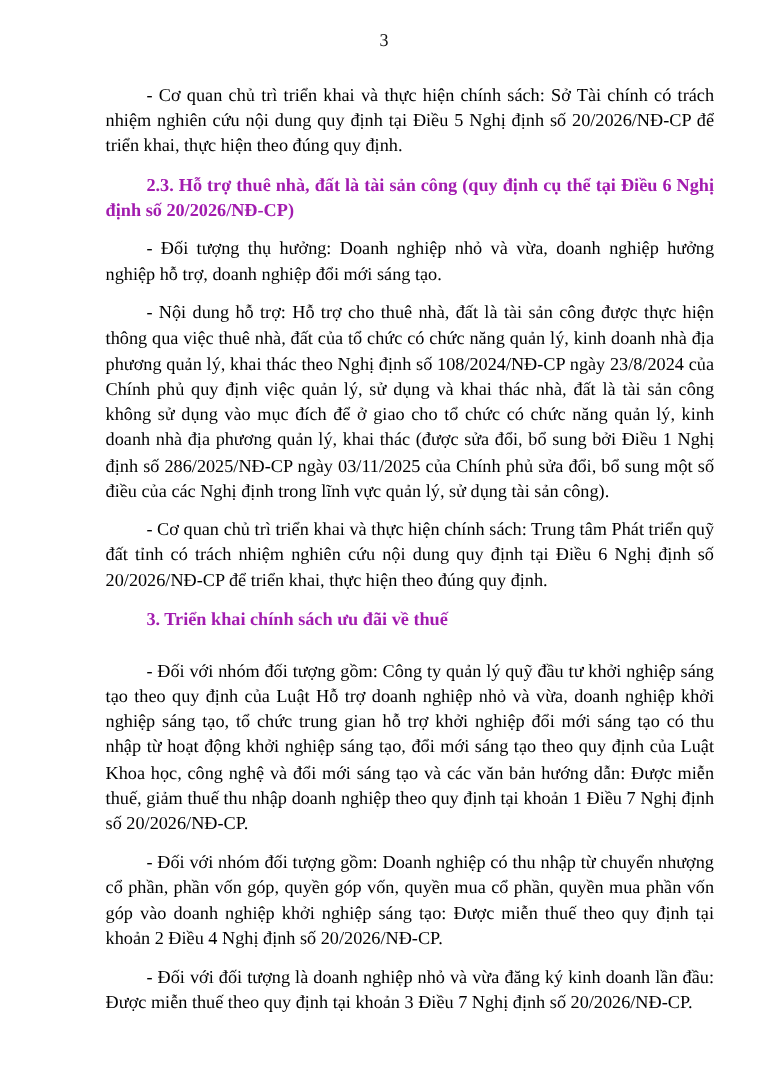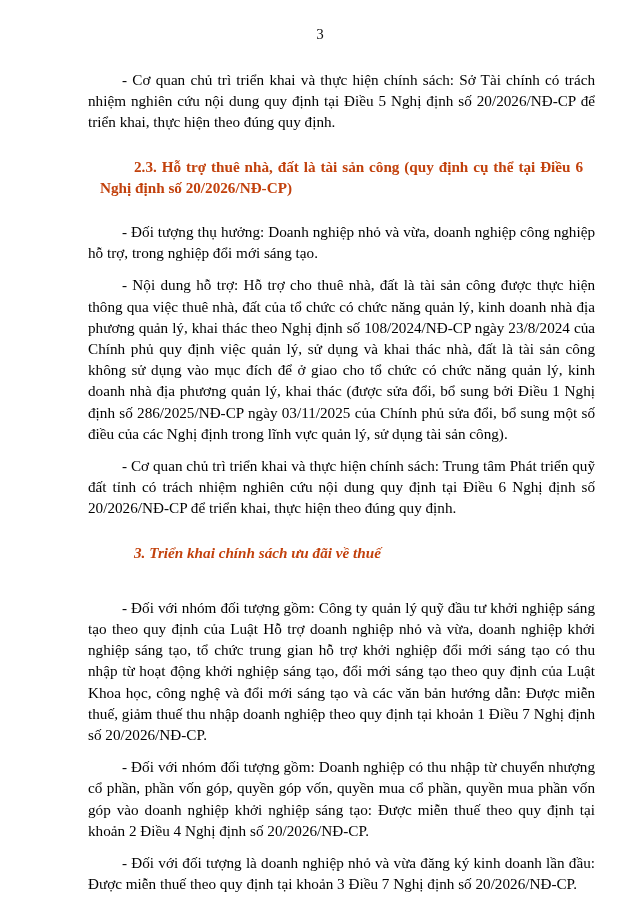--- a/index.html
+++ b/index.html
@@ -43,31 +43,30 @@
     hyphens: none;
     color: #000000;
   }
   p.para.cont {
     text-indent: 0;
   }
   p.para.indent {
     text-indent: 34px;
   }
   p.heading {
-    margin: 12px;
+    margin: 0;
     font-size: 15.2px;
     line-height: 21.2px;
     font-weight: bold;
     text-align: justify;
     text-indent: 34px;
-    color: #c2410c;
+    color: #a21caf;
   }
   p.heading.nojust {
     text-align: left;
-    font-style: italic;
   }
   .gap-sm { height: 10px; }
   .gap-md { height: 11px; }
 </style>
 </head>
 <body>
 
 <div class="page">
 
   <div class="page-number">3</div>
@@ -78,21 +77,21 @@
     <div class="gap-sm"></div>
 
     <p class="para indent">- Cơ quan chủ trì triển khai và thực hiện chính sách: Sở Tài chính có trách nhiệm nghiên cứu nội dung quy định tại Điều 5 Nghị định số 20/2026/NĐ-CP để triển khai, thực hiện theo đúng quy định.</p>
 
     <div class="gap-md"></div>
 
     <p class="heading">2.3. Hỗ trợ thuê nhà, đất là tài sản công (quy định cụ thể tại Điều 6 Nghị định số 20/2026/NĐ-CP)</p>
 
     <div class="gap-md"></div>
 
-    <p class="para indent">- Đối tượng thụ hưởng: Doanh nghiệp nhỏ và vừa, doanh nghiệp công nghiệp hỗ trợ, trong nghiệp đổi mới sáng tạo.</p>
+    <p class="para indent">- Đối tượng thụ hưởng: Doanh nghiệp nhỏ và vừa, doanh nghiệp hưởng nghiệp hỗ trợ, doanh nghiệp đổi mới sáng tạo.</p>
 
     <div class="gap-md"></div>
 
     <p class="para indent">- Nội dung hỗ trợ: Hỗ trợ cho thuê nhà, đất là tài sản công được thực hiện thông qua việc thuê nhà, đất của tổ chức có chức năng quản lý, kinh doanh nhà địa phương quản lý, khai thác theo Nghị định số 108/2024/NĐ-CP ngày 23/8/2024 của Chính phủ quy định việc quản lý, sử dụng và khai thác nhà, đất là tài sản công không sử dụng vào mục đích để ở giao cho tổ chức có chức năng quản lý, kinh doanh nhà địa phương quản lý, khai thác (được sửa đổi, bổ sung bởi Điều 1 Nghị định số 286/2025/NĐ-CP ngày 03/11/2025 của Chính phủ sửa đổi, bổ sung một số điều của các Nghị định trong lĩnh vực quản lý, sử dụng tài sản công).</p>
 
     <div class="gap-md"></div>
 
     <p class="para indent">- Cơ quan chủ trì triển khai và thực hiện chính sách: Trung tâm Phát triển quỹ đất tỉnh có trách nhiệm nghiên cứu nội dung quy định tại Điều 6 Nghị định số 20/2026/NĐ-CP để triển khai, thực hiện theo đúng quy định.</p>
 
     <div class="gap-md"></div>

